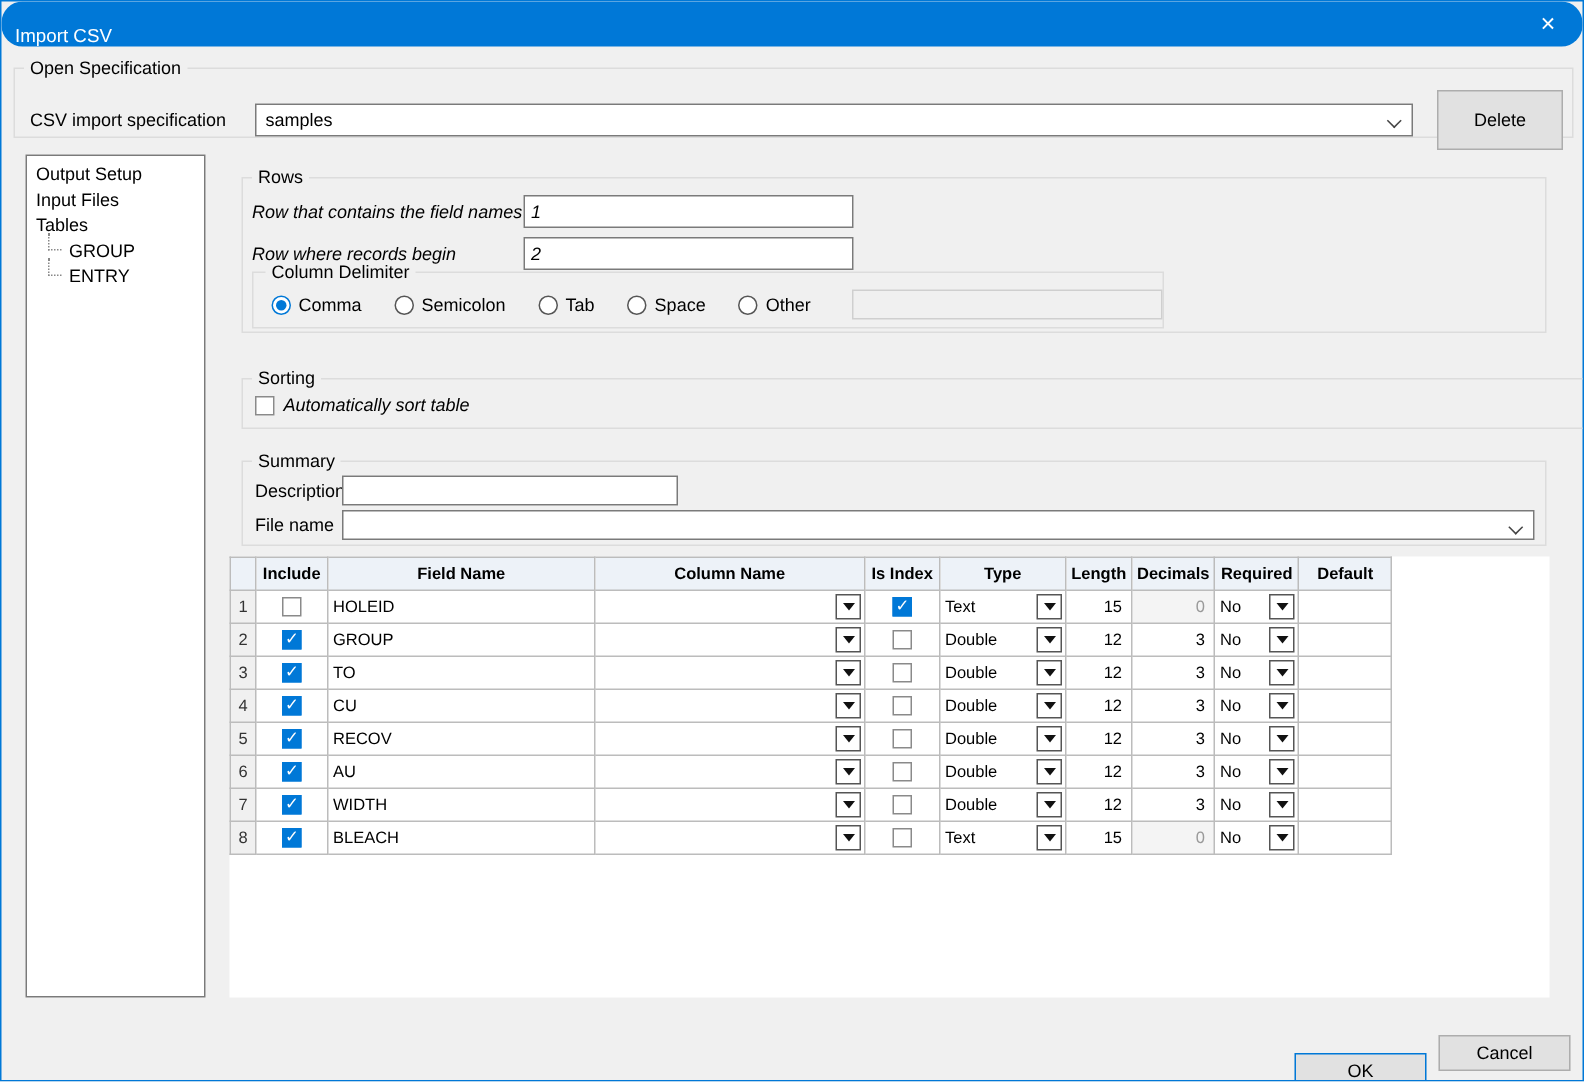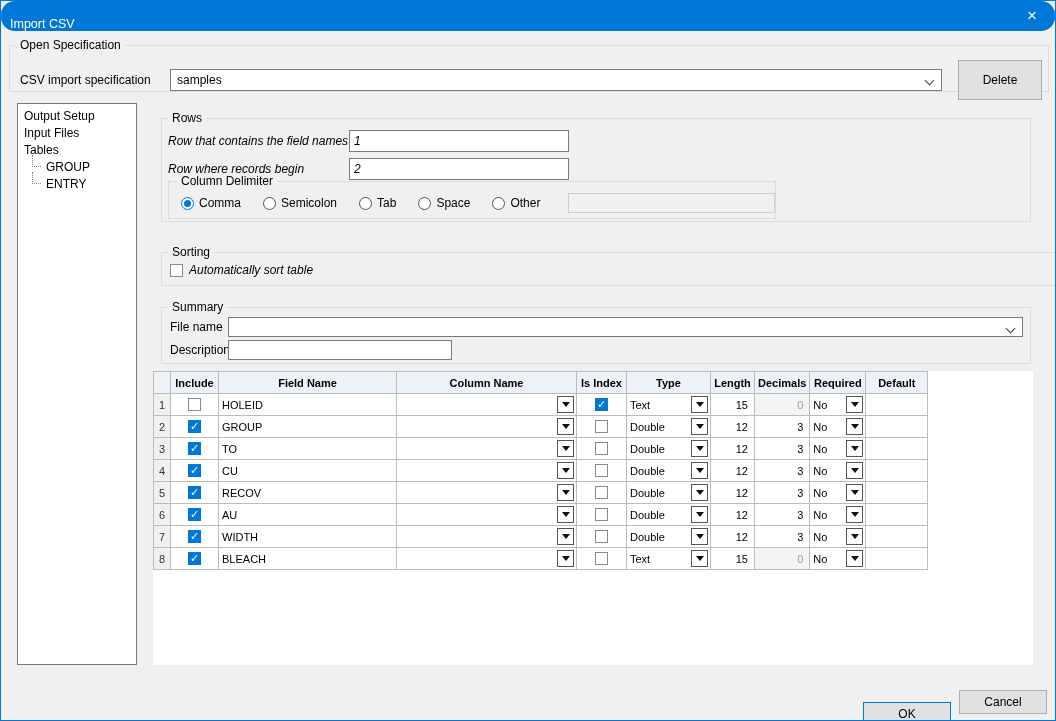--- a/index.html
+++ b/index.html
@@ -212,29 +212,29 @@
     <span class="glabel">Sorting</span>
     <div class="srt-row">
       <span class="cb"></span>
       <span>Automatically sort table</span>
     </div>
   </div>
 
   <div class="group" id="sumgrp">
     <span class="glabel">Summary</span>
     <div class="srow">
+      <span class="slabel">Description</span>
+      <input class="tinput" value="" style="">
+    </div>
+    <div class="srow">
       <span class="slabel">File name</span>
       <div class="combo">
         <span></span>
         <span class="chev"></span>
       </div>
-    </div>
-    <div class="srow">
-      <span class="slabel">Description</span>
-      <input class="tinput" value="" style="">
     </div>
   </div>
 
   <div class="grid-area">
     <table class="grid">
       <colgroup>
         <col style="width:17px">
           <col style="width:48px">
           <col style="width:178px">
         <col style="width:180px">

